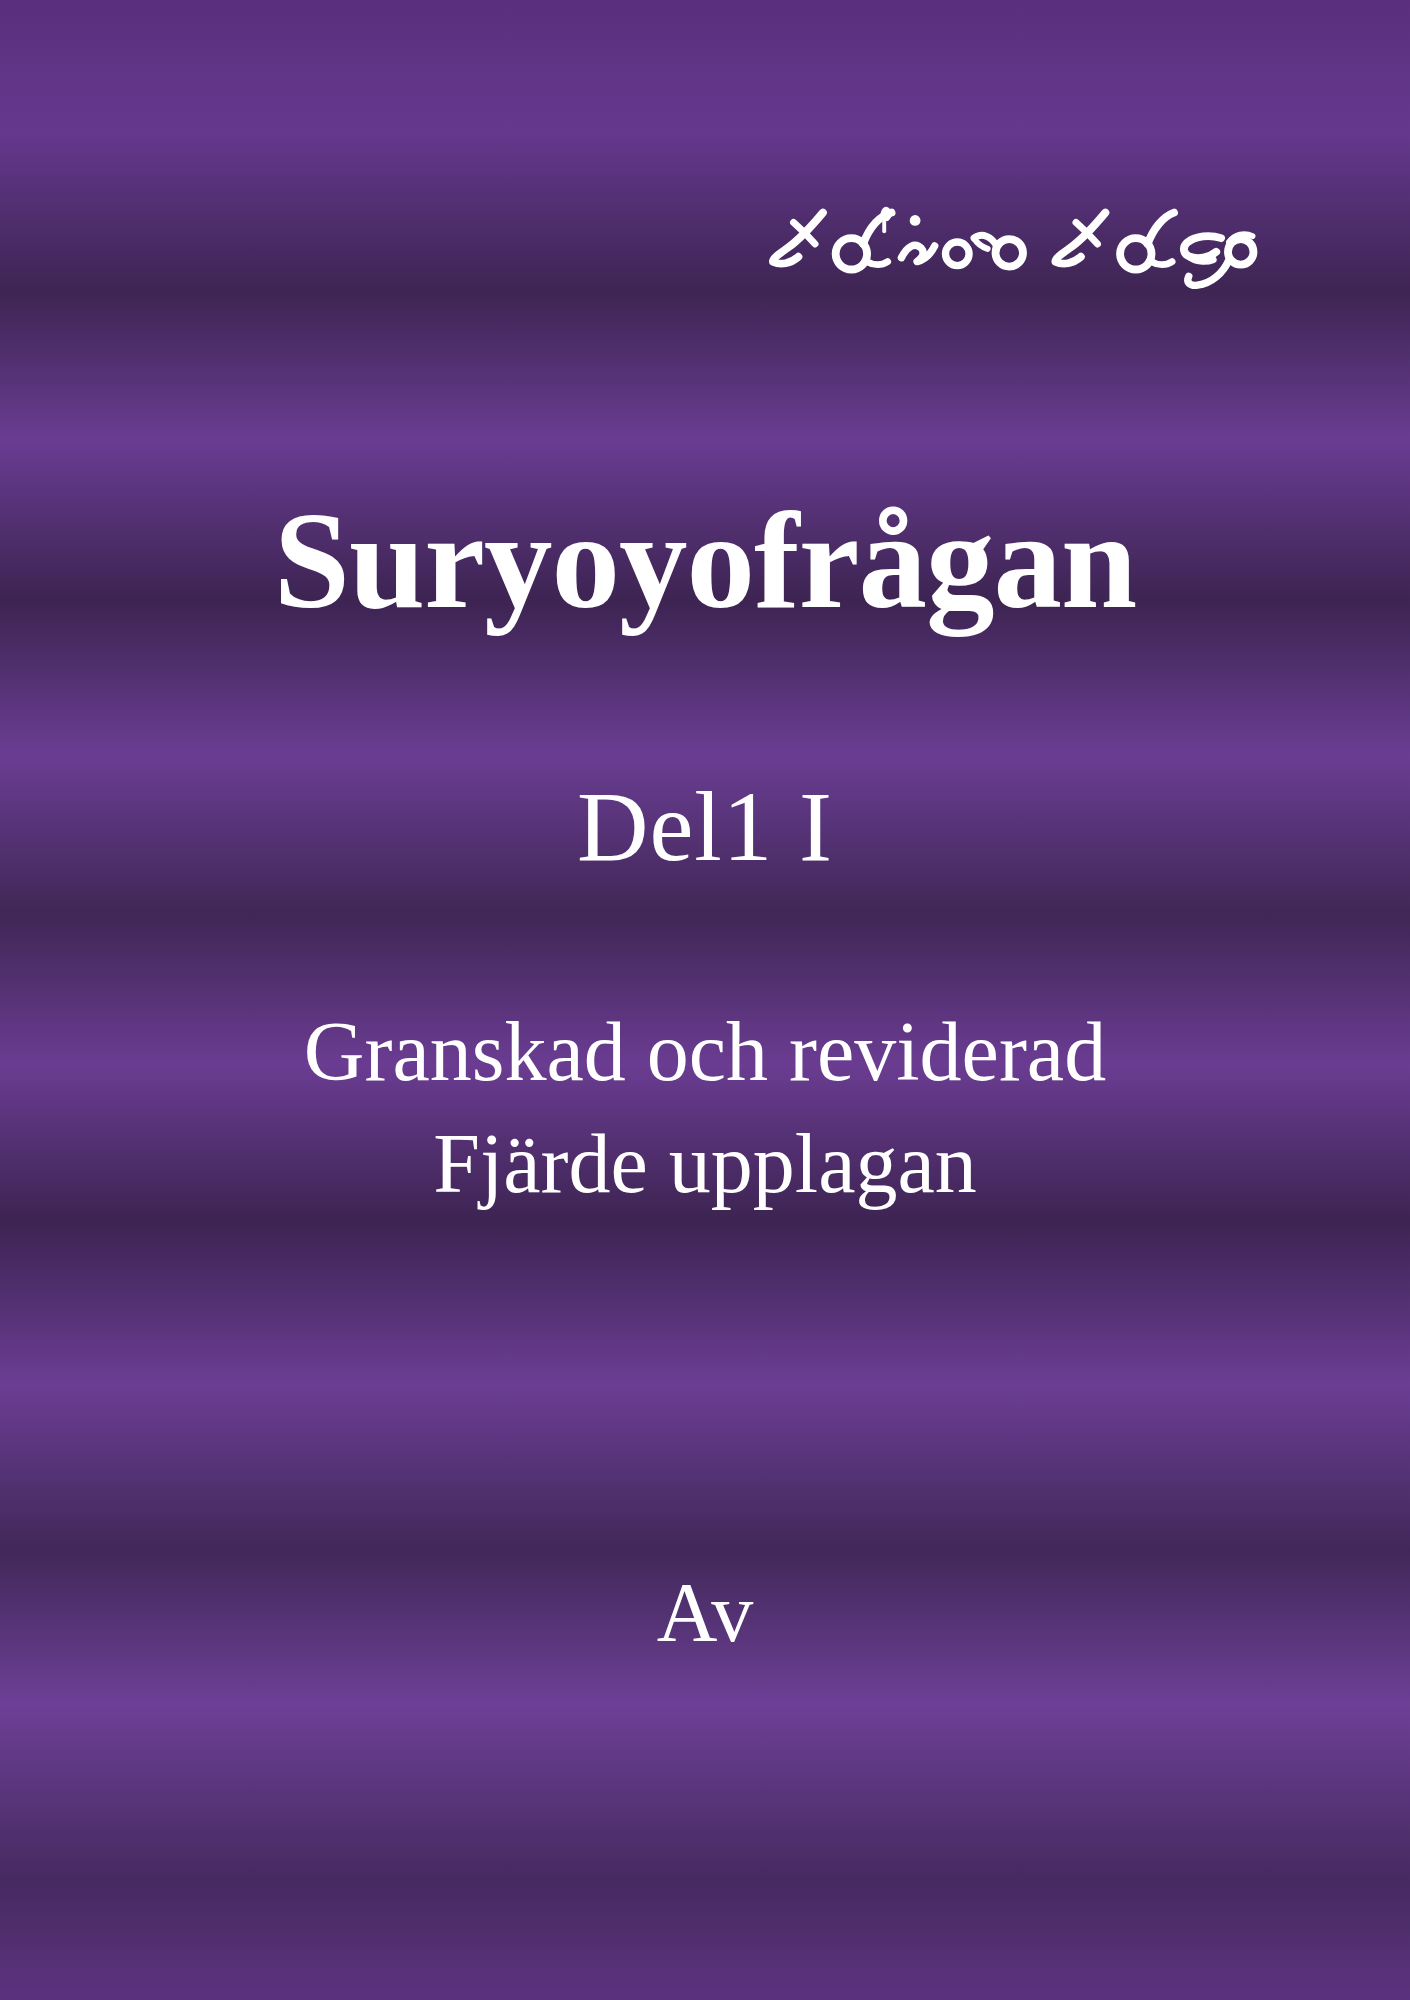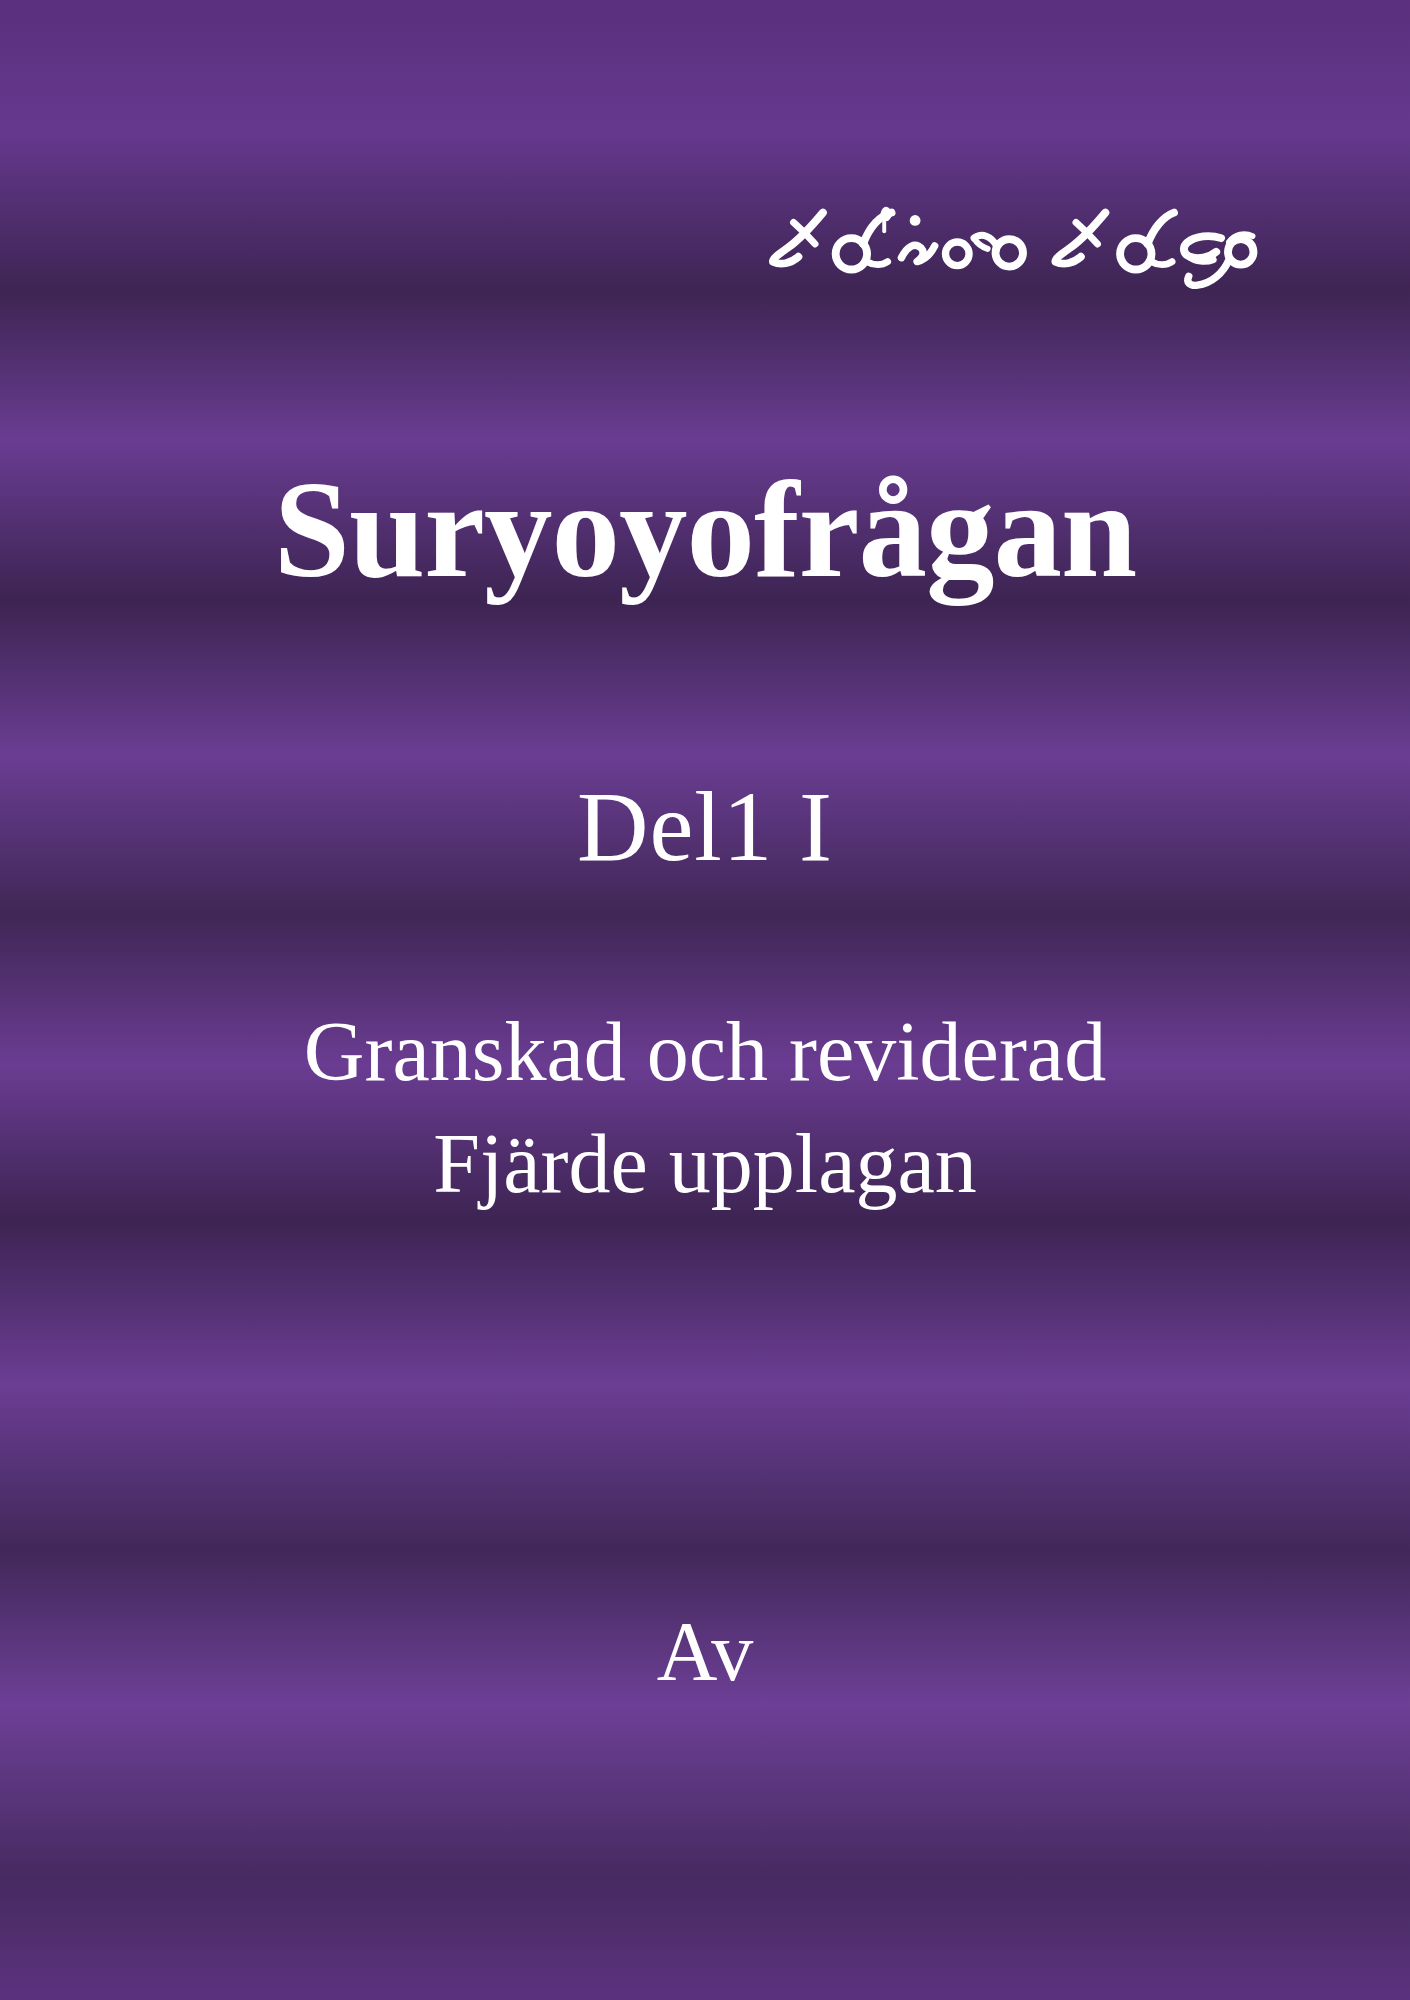--- a/index.html
+++ b/index.html
@@ -31,21 +31,21 @@
     overflow: hidden;
   }
   .abs { position: absolute; left: 0; width: 100%; text-align: center; }
   .syriac-wrap {
     position: absolute;
     left: 768px; top: 196px;
     width: 510px; height: 96px;
   }
   .syriac-wrap svg { width: 100%; height: 100%; display: block; }
   .title {
-    top: 462px;
+    top: 493px;
     font-size: 137px;
     font-weight: bold;
     line-height: 1;
     letter-spacing: -1px;
   }
   .part {
     top: 777px;
     font-size: 99px;
     font-weight: normal;
     line-height: 1;
@@ -55,21 +55,20 @@
     top: 996px;
     font-size: 84px;
     line-height: 112px;
     font-weight: normal;
   }
   .byline {
     top: 1565px;
     font-size: 84px;
     line-height: 95px;
     font-weight: normal;
-    margin-top: 39px;
   }
 </style>
 </head>
 <body>
 
 <div class="cover">
 
   <div class="syriac-wrap" role="img" aria-label="ܨܒܘܬܐ ܣܘܪܝܝܬܐ">
     <svg viewBox="0 0 520 92" xmlns="http://www.w3.org/2000/svg">
       <g stroke="#ffffff" stroke-width="8" fill="none" stroke-linecap="round" stroke-linejoin="round">

